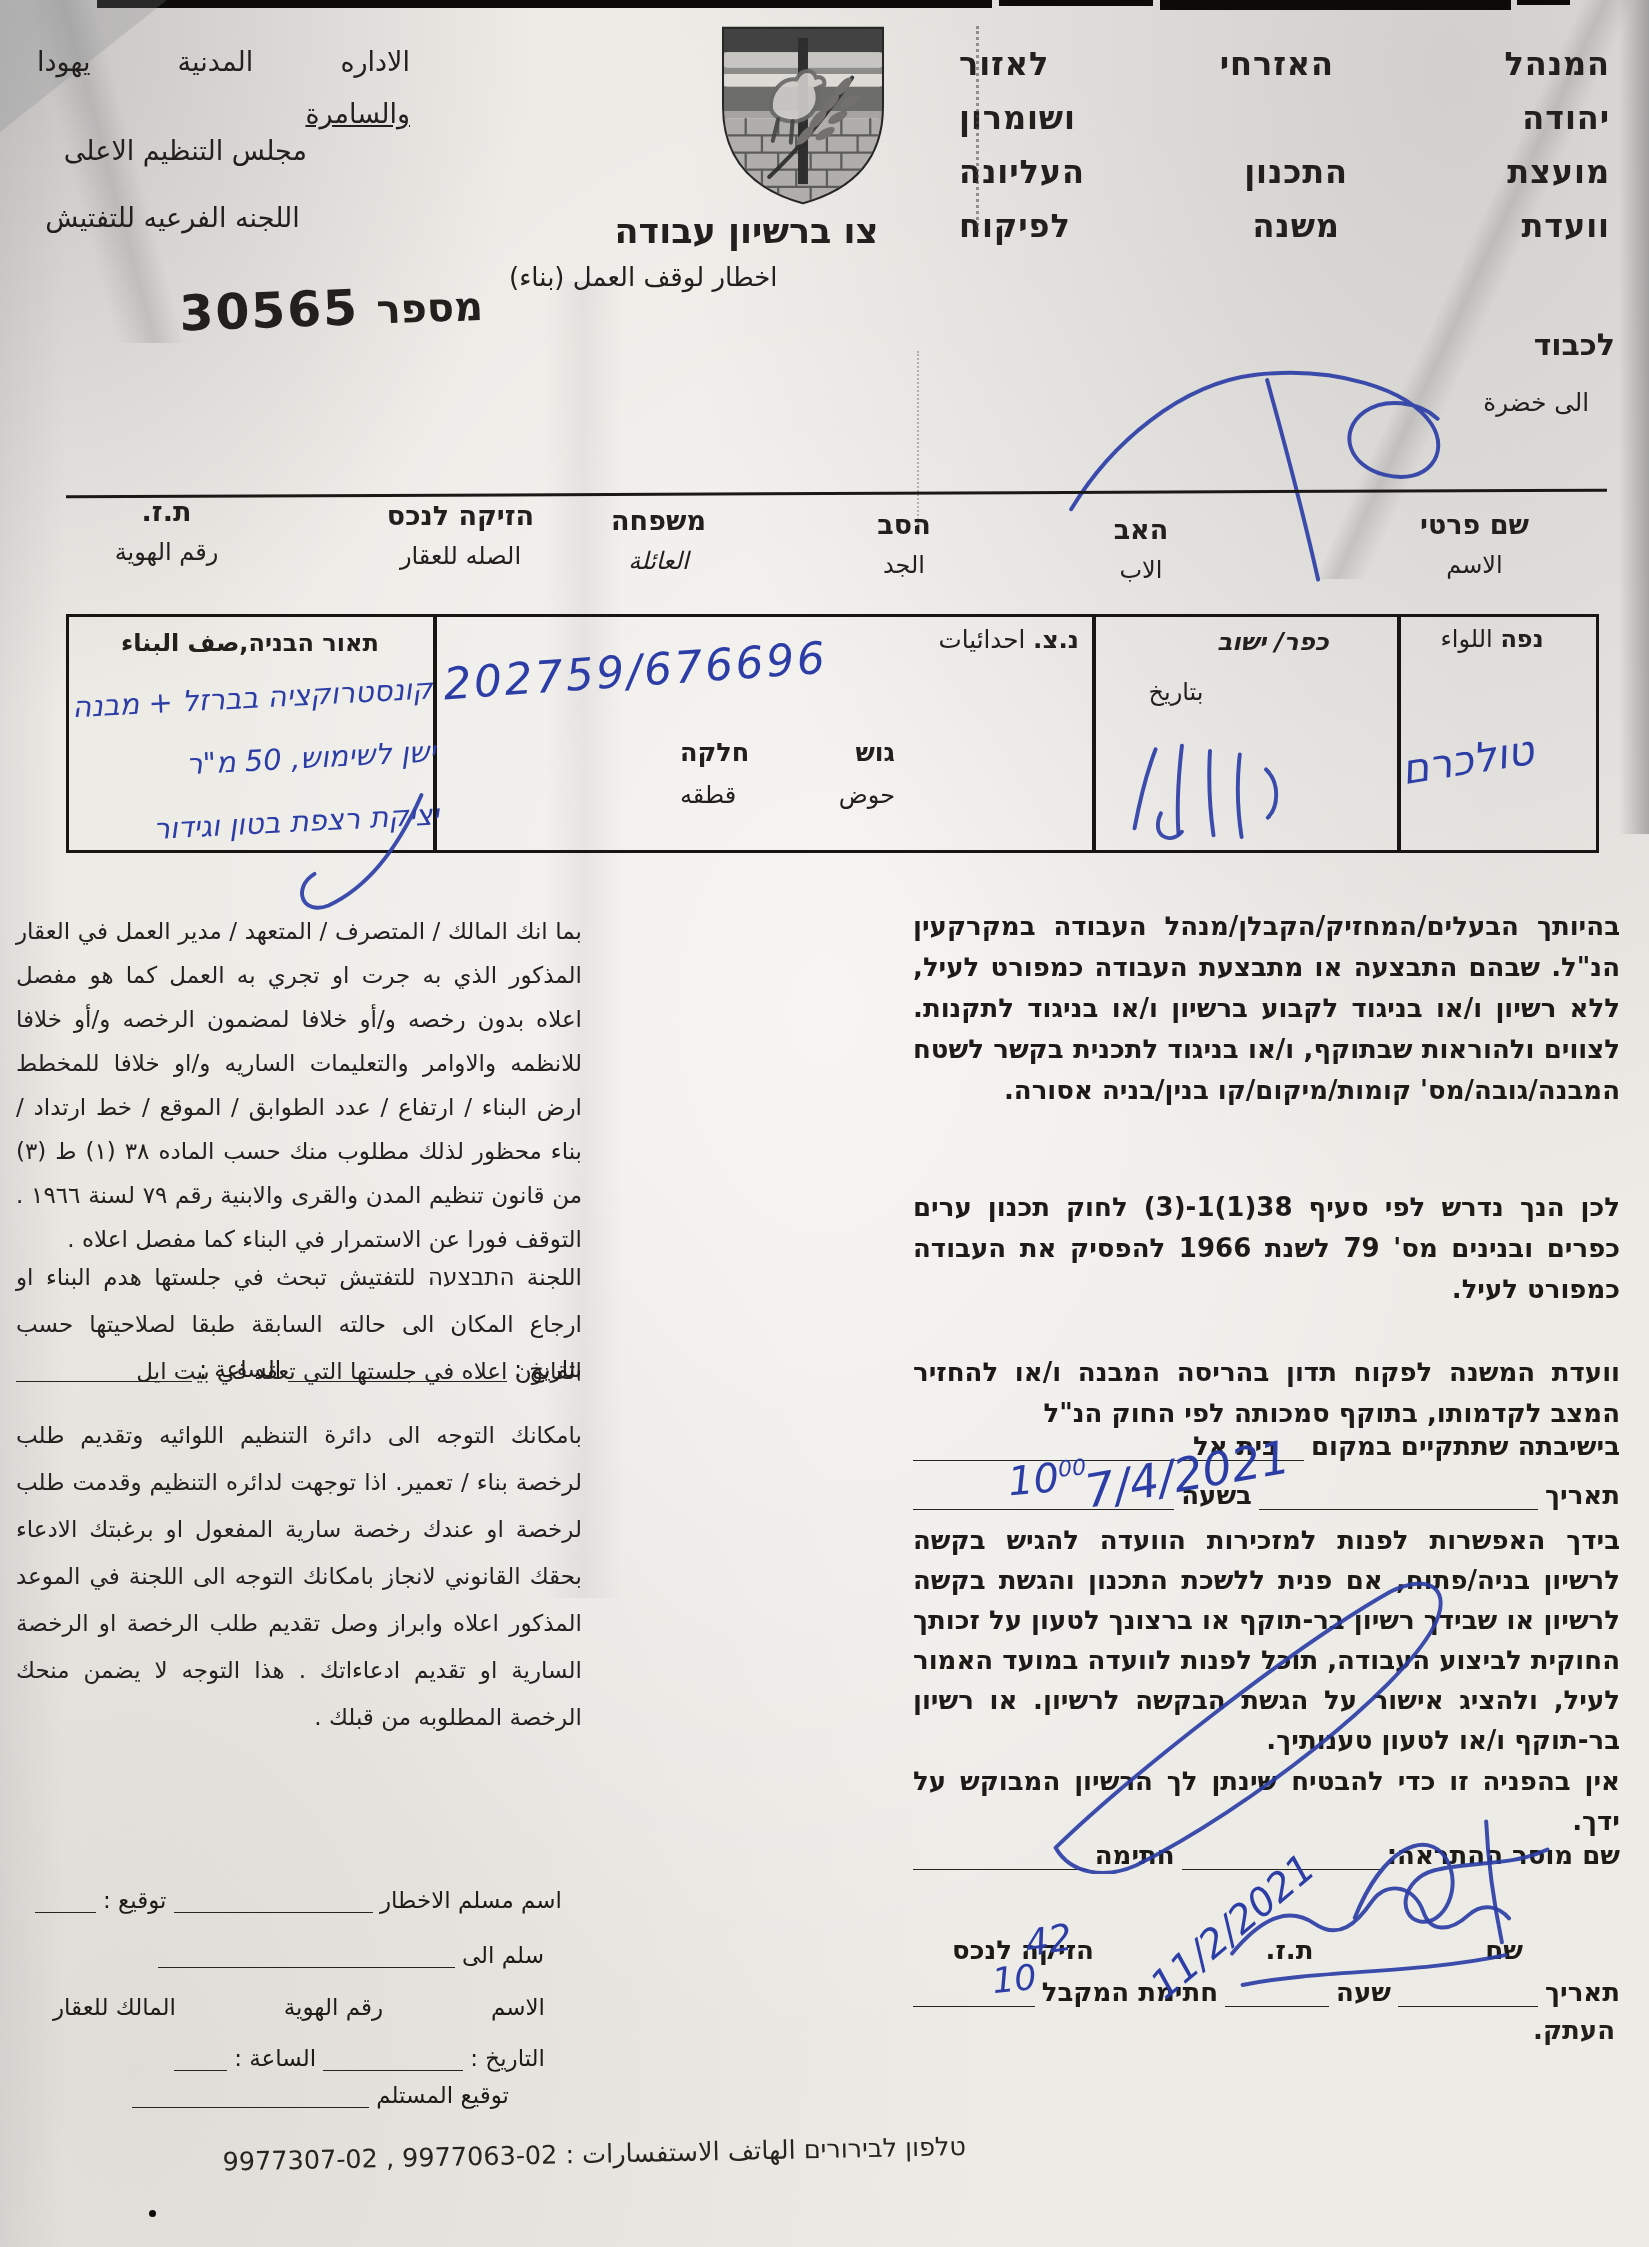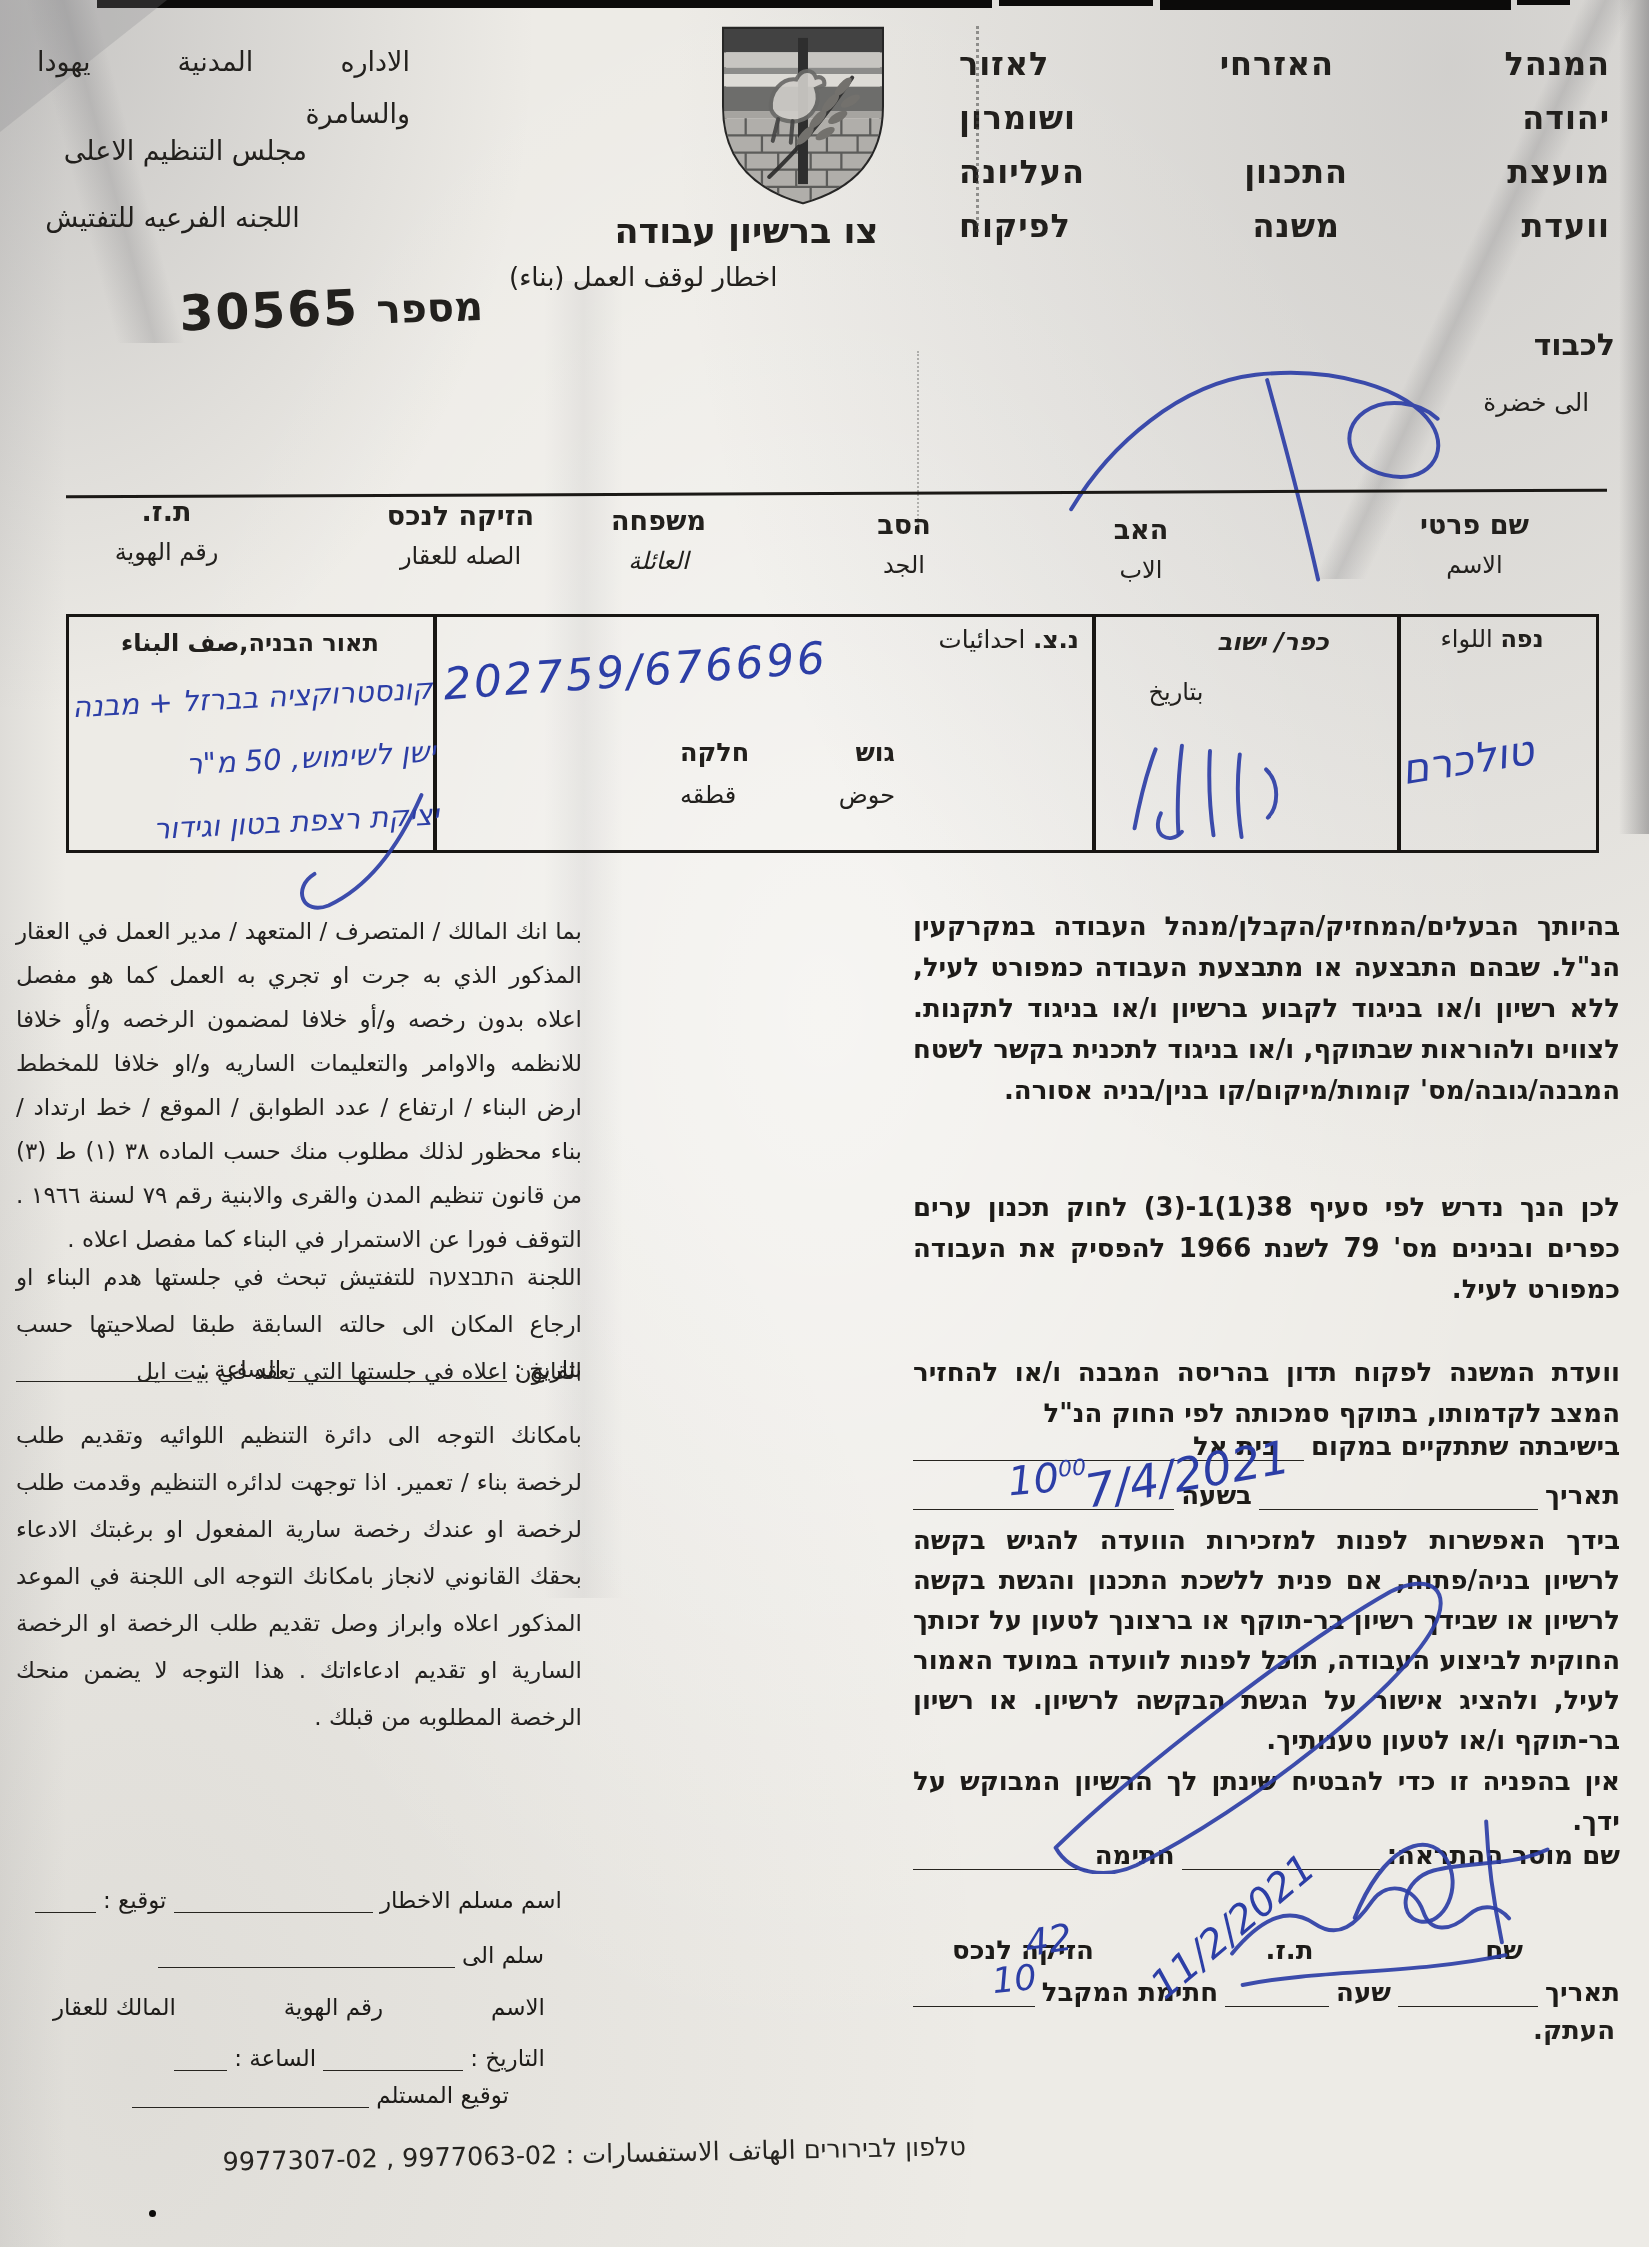--- a/index.html
+++ b/index.html
@@ -54,21 +54,21 @@
   <div class="crease" style="left:0;top:0;width:167px;height:132px;background:rgba(130,130,134,0.25);clip-path:polygon(0 0,100% 0,0 100%);"></div>
 
   <div class="blk he" style="left:959px;top:37px;width:651px;font-size:32px;font-weight:bold;line-height:54px;letter-spacing:0.9px;">
     <div class="jline">המנהל האזרחי לאזור</div>
     <div class="jline">יהודה ושומרון</div>
     <div class="jline">מועצת התכנון העליונה</div>
     <div class="jline">וועדת משנה לפיקוח</div>
   </div>
 
   <div class="t ar jline" style="left:37px;top:46px;width:373px;font-size:27px;white-space:normal;">الاداره المدنية يهودا</div>
-  <div class="t ar" style="left:37px;top:98px;width:373px;font-size:27px;text-align:right;">والسامرة</div>
+  <div class="t ar" style="left:37px;top:98px;width:373px;font-size:27px;text-align:right;text-decoration:underline;">والسامرة</div>
   <div class="t ar" style="left:16px;top:135px;width:291px;font-size:27px;text-align:right;">مجلس التنظيم الاعلى</div>
   <div class="t ar" style="left:8.8px;top:202px;width:291px;font-size:27px;text-align:right;">اللجنه الفرعيه للتفتيش</div>
 
   <svg class="sig" style="left:715px;top:23px;" width="176" height="186" viewBox="0 0 195 205">
     <defs>
         <clipPath id="shieldClip">
           <path d="M10,6 H185 V92 C185,150 152,183 97.5,198 C43,183 10,150 10,92 Z"></path>
         </clipPath>
       </defs>
     <path d="M10,6 H185 V92 C185,150 152,183 97.5,198 C43,183 10,150 10,92 Z" fill="#dcdad5" stroke="#161616" stroke-width="5" style="stroke:#161616;"></path>

